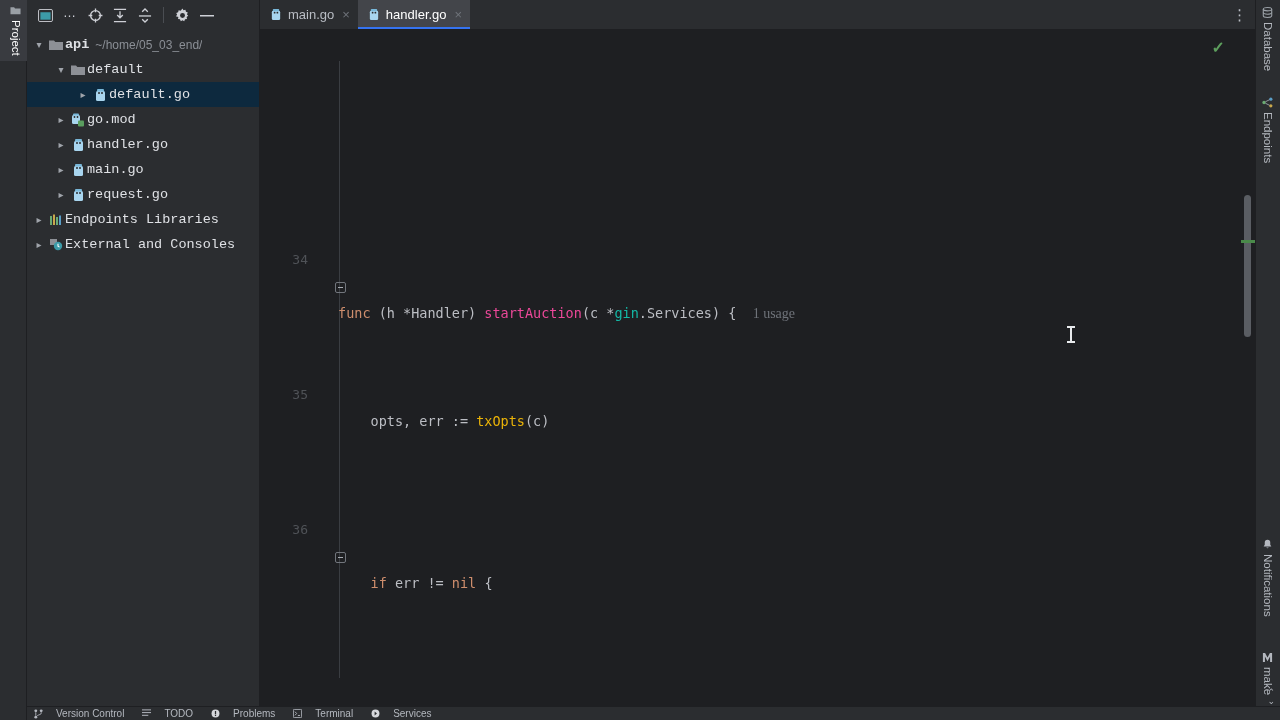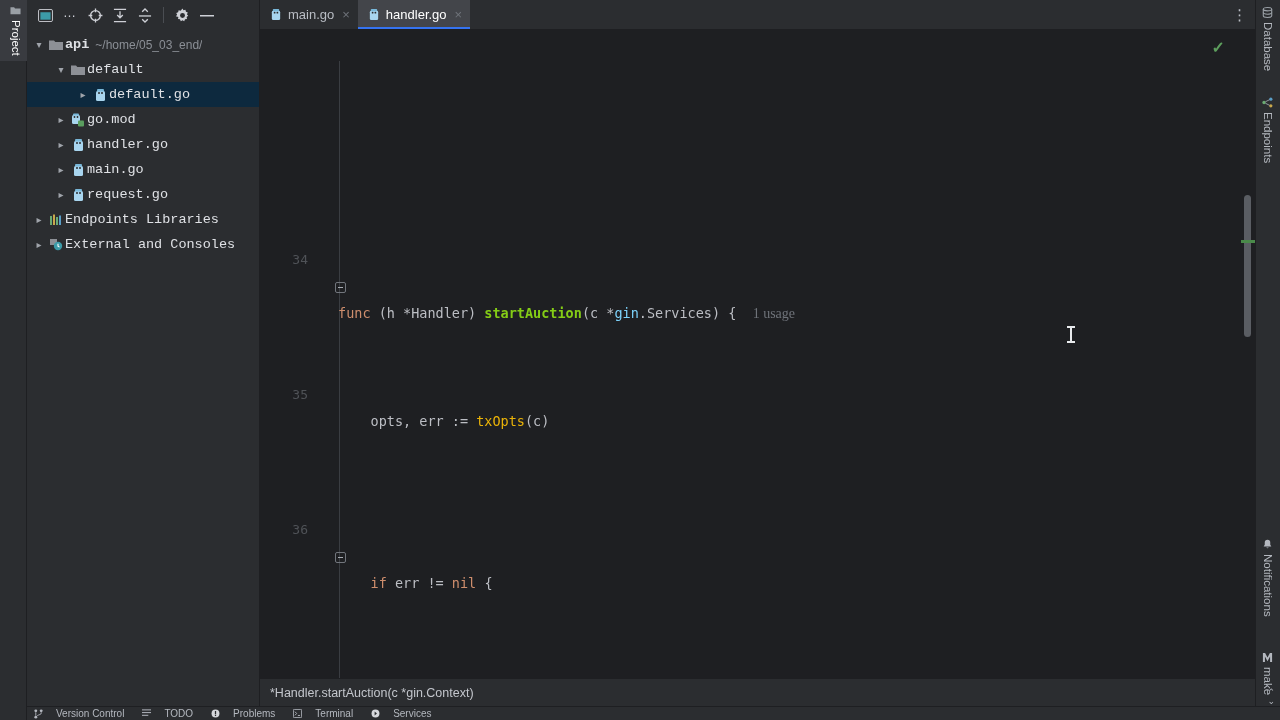--- a/index.html
+++ b/index.html
@@ -108,24 +108,24 @@
     color: #6b6f76; font-size: 11px;
   }
   .src { position: absolute; left: 78px; }
   .foldline {
     position: absolute; left: 79px; top: 27px; bottom: 0; width: 1px;
     background: #3a3d42;
   }
 
   
   .k   { color: #cf8e6d; }            
-  .fn  { color: #84cc16; font-weight: bold; margin-top: 29px; } 
+  .fn  { color: #ec4899; font-weight: normal; margin-top: 29px; } 
   .idf { color: #bcbec4; }            
   .typ { color: #bcbec4; }
-  .pkg { color: #7dd3fc; }            
+  .pkg { color: #14b8a6; }            
   .mth { color: #eab308; }
   .usage {
     color: #6f737a; font-size: 14px; font-family: Liberation Serif, serif;
   }
 
   .fold-ico {
     display: inline-block; width: 11px; height: 11px;
     border: 1px solid #72767d; border-radius: 2px;
     position: relative; vertical-align: middle;
   }
@@ -496,23 +496,20 @@
 
       <div class="mouse-caret" style="left:810px; top:296px;"></div>
     </div>
 
     <div class="marker-gutter">
       <div class="vthumb" style="top:165px; height:142px;"></div>
       <div class="gmark" style="top:210px; background:#4a8a4a;"></div>
     </div>
     <div class="inspect-ok">✓</div>
 
-    <div class="breadcrumb">
-      <span>*Handler.startAuction(c *gin.Context)</span>
-    </div>
   </div>
 
   <div class="right-strip">
     <div class="rtab" style="top:2px;">
       <span>
         <svg width="11" height="11" viewBox="0 0 12 12">
             <ellipse cx="6" cy="2.4" rx="4.6" ry="1.8" fill="none" stroke="#9aa0a6" stroke-width="1.2"></ellipse>
             <path d="M1.4 2.4v7.2c0 1 2.1 1.8 4.6 1.8s4.6-.8 4.6-1.8V2.4" fill="none" stroke="#9aa0a6" stroke-width="1.2"></path>
             <path d="M1.4 6c0 1 2.1 1.8 4.6 1.8S10.6 7 10.6 6" fill="none" stroke="#9aa0a6" stroke-width="1.1"></path>
           </svg>

